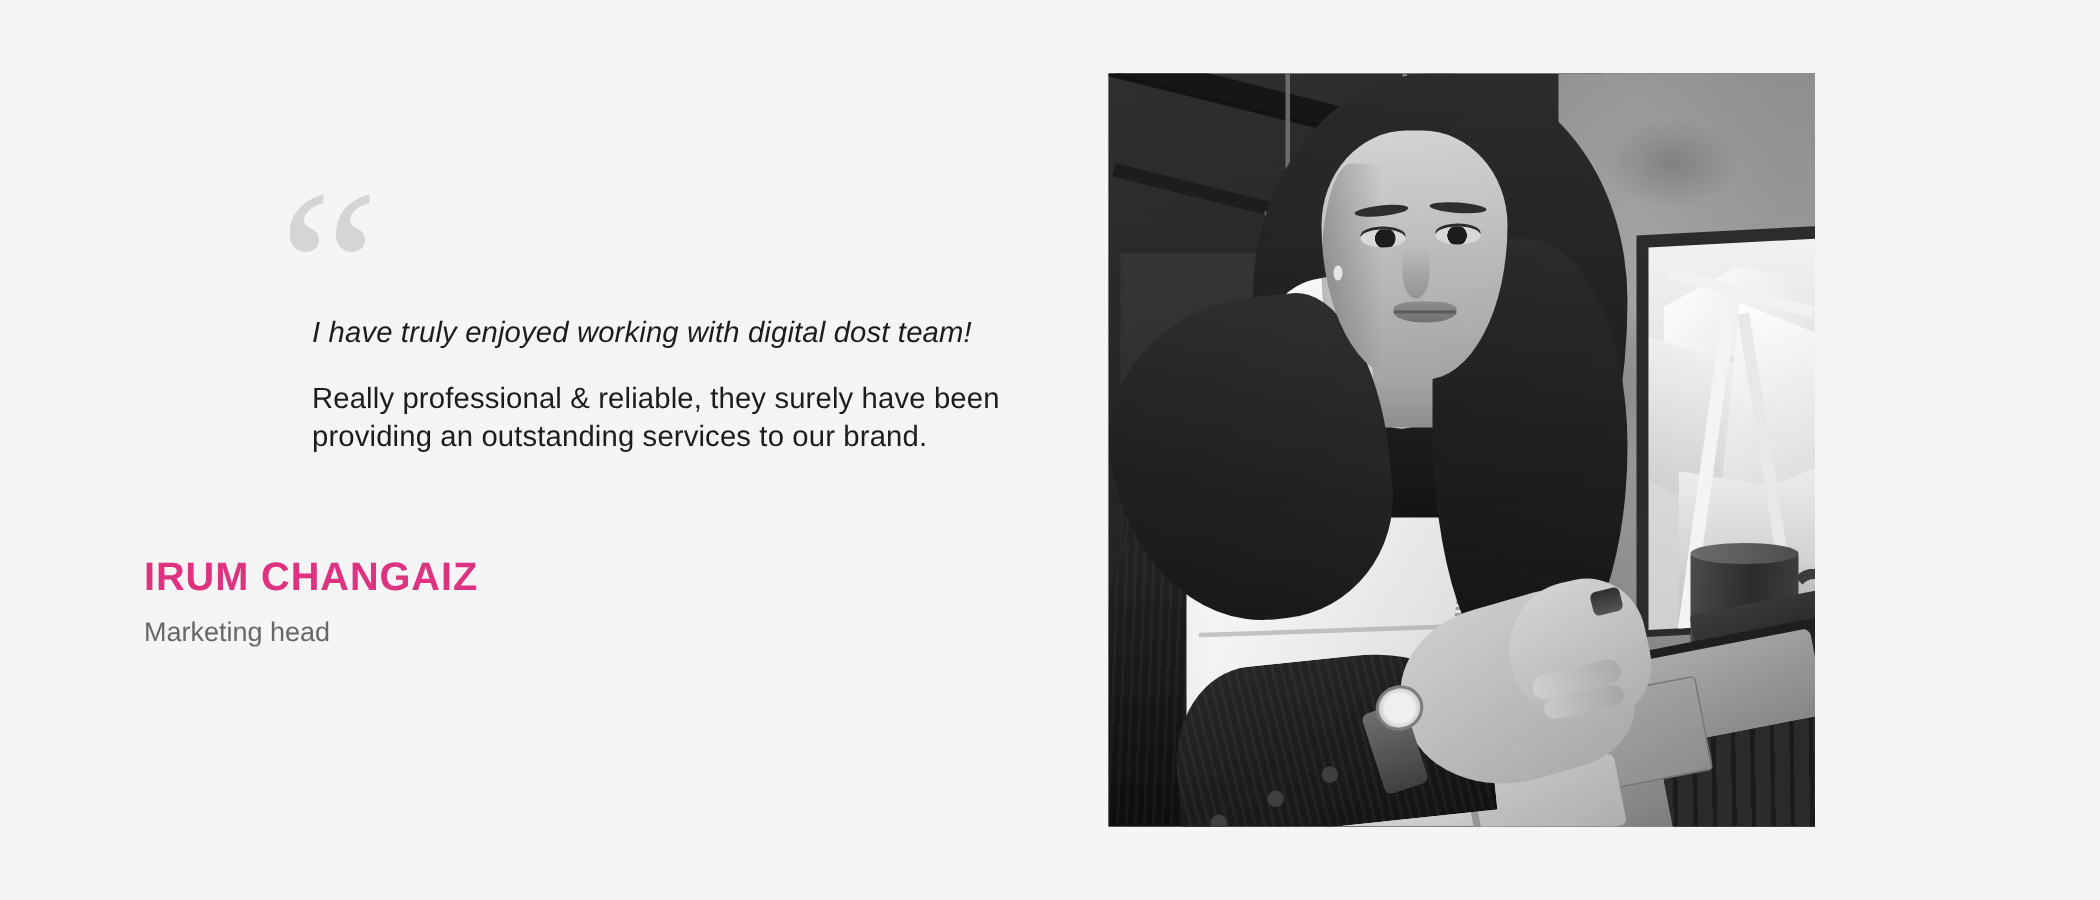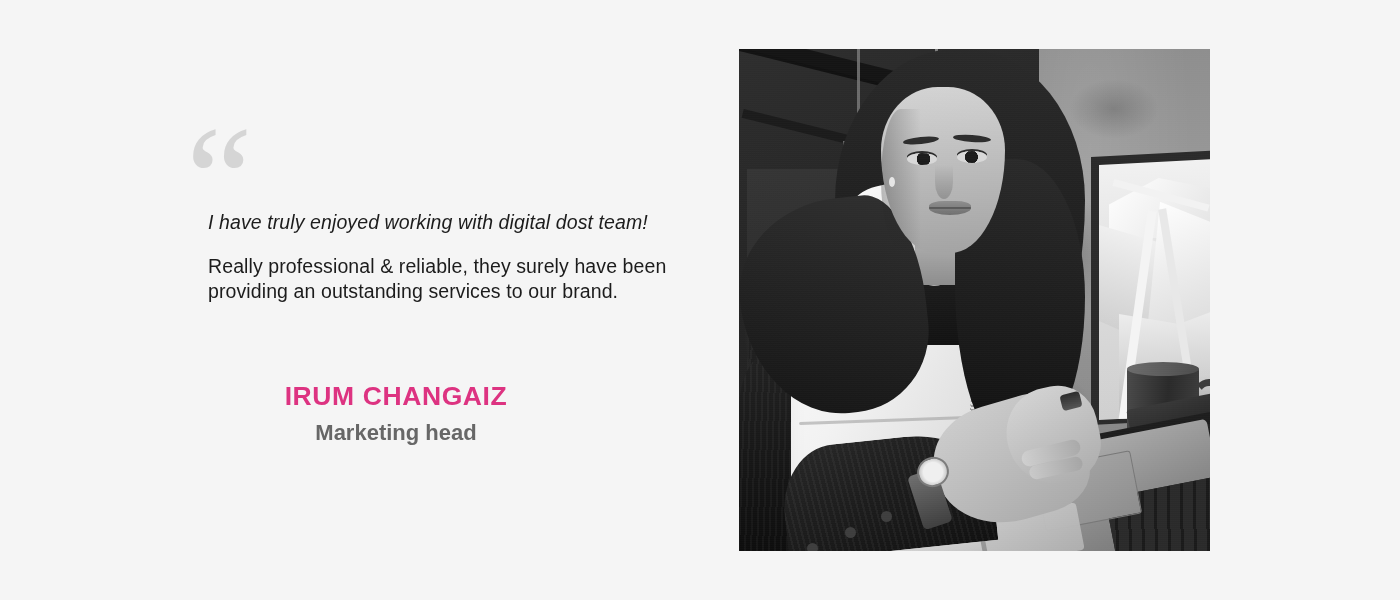--- a/index.html
+++ b/index.html
@@ -61,37 +61,37 @@
     font-size: 19.5px;
     line-height: 25px;
     color: #1c1c1c;
     font-weight: 400;
     letter-spacing: .1px;
   }
 
   .attribution {
     position: absolute;
     left: 96px;
-    top: 380px;
+    top: 368px;
     width: 600px;
-    text-align: center;
+    text-align: left;
   }
   .author-name {
     font-size: 26.5px;
     font-weight: bold;
     color: #dd3381;
     letter-spacing: .6px;
     line-height: 32px;
   }
   .author-role {
     margin-top: 8px;
-    font-size: 22px;
+    font-size: 18px;
     color: #676767;
     line-height: 26px;
-    font-weight: 700;
+    font-weight: 400;
   }
   .author-company {
     margin-top: 10px;
     font-size: 18px;
     color: #676767;
     line-height: 26px;
     font-weight: 400;
   }
 
   

